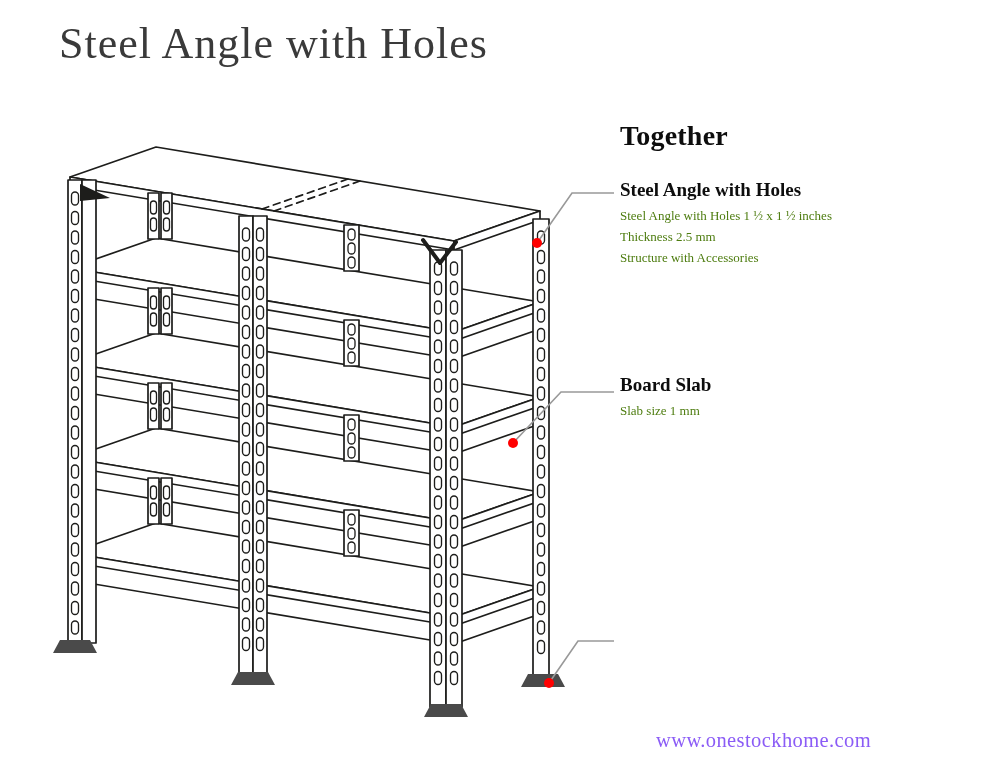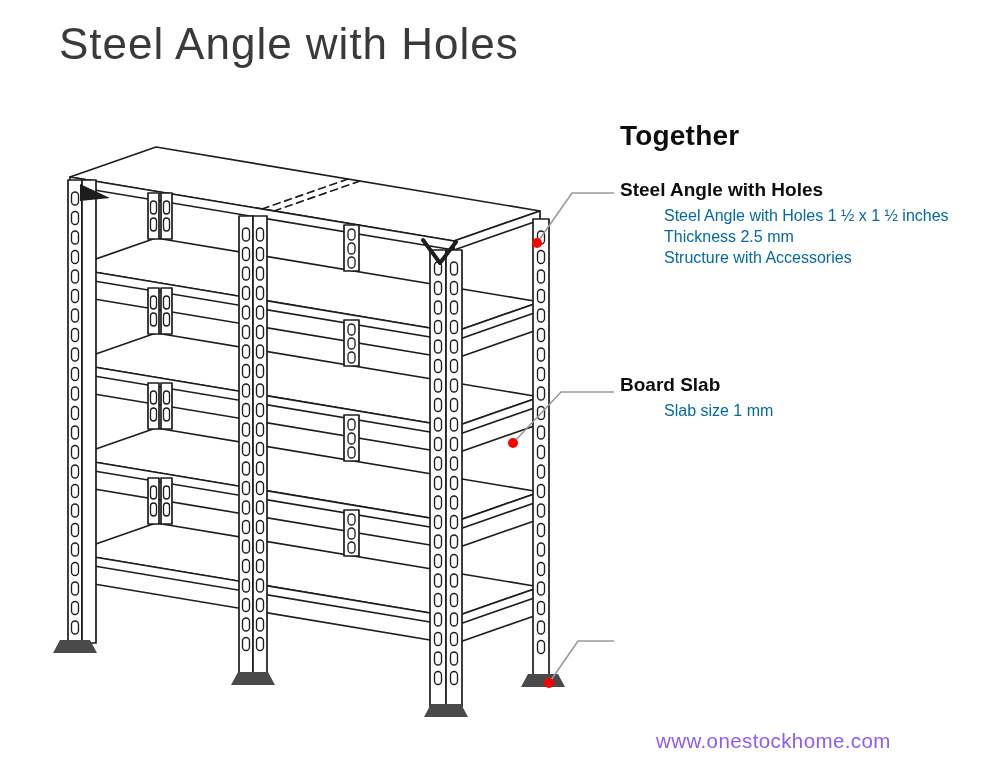--- a/index.html
+++ b/index.html
@@ -1,28 +1,28 @@
 <!DOCTYPE html>
 <html><head>
 <meta charset="utf-8">
 <style>
   html,body{margin:0;padding:0;background:#fff;}
   .page{position:relative;width:1004px;height:776px;background:#ffffff;overflow:hidden;
-        font-family:Liberation Sans, sans-serif;}
+        font-family:Liberation Serif, serif;}
   .main-title{position:absolute;left:59px;top:20px;font-size:44px;font-weight:300;
         color:#3a3a3a;letter-spacing:1px;line-height:1.1;}
   #shelf-svg{position:absolute;left:0;top:0;}
   .structure-heading{position:absolute;left:620px;top:120px;font-size:28px;font-weight:800;
         color:#0d0d0d;letter-spacing:0.2px;}
   .callout{position:absolute;left:620px;width:360px;}
   .co-a{top:179px;}
   .co-b{top:374px;}
   .co-c{top:625px;}
   .callout-title{font-size:19px;font-weight:800;color:#0d0d0d;line-height:22px;margin-bottom:4px;}
-  .callout-line{font-size:16px;color:#0369a1;line-height:21px;margin-left:44px;}
+  .callout-line{font-size:13px;color:#4d7c0f;line-height:21px;}
   .website{position:absolute;left:656px;top:729px;font-size:20.5px;color:#8b5cf6;
         letter-spacing:0.4px;}
 </style>
 </head>
 <body>
 
 <div class="page">
   <div class="main-title">Steel Angle with Holes</div>
 
   <svg id="shelf-svg" width="1004" height="776" viewBox="0 0 1004 776">

